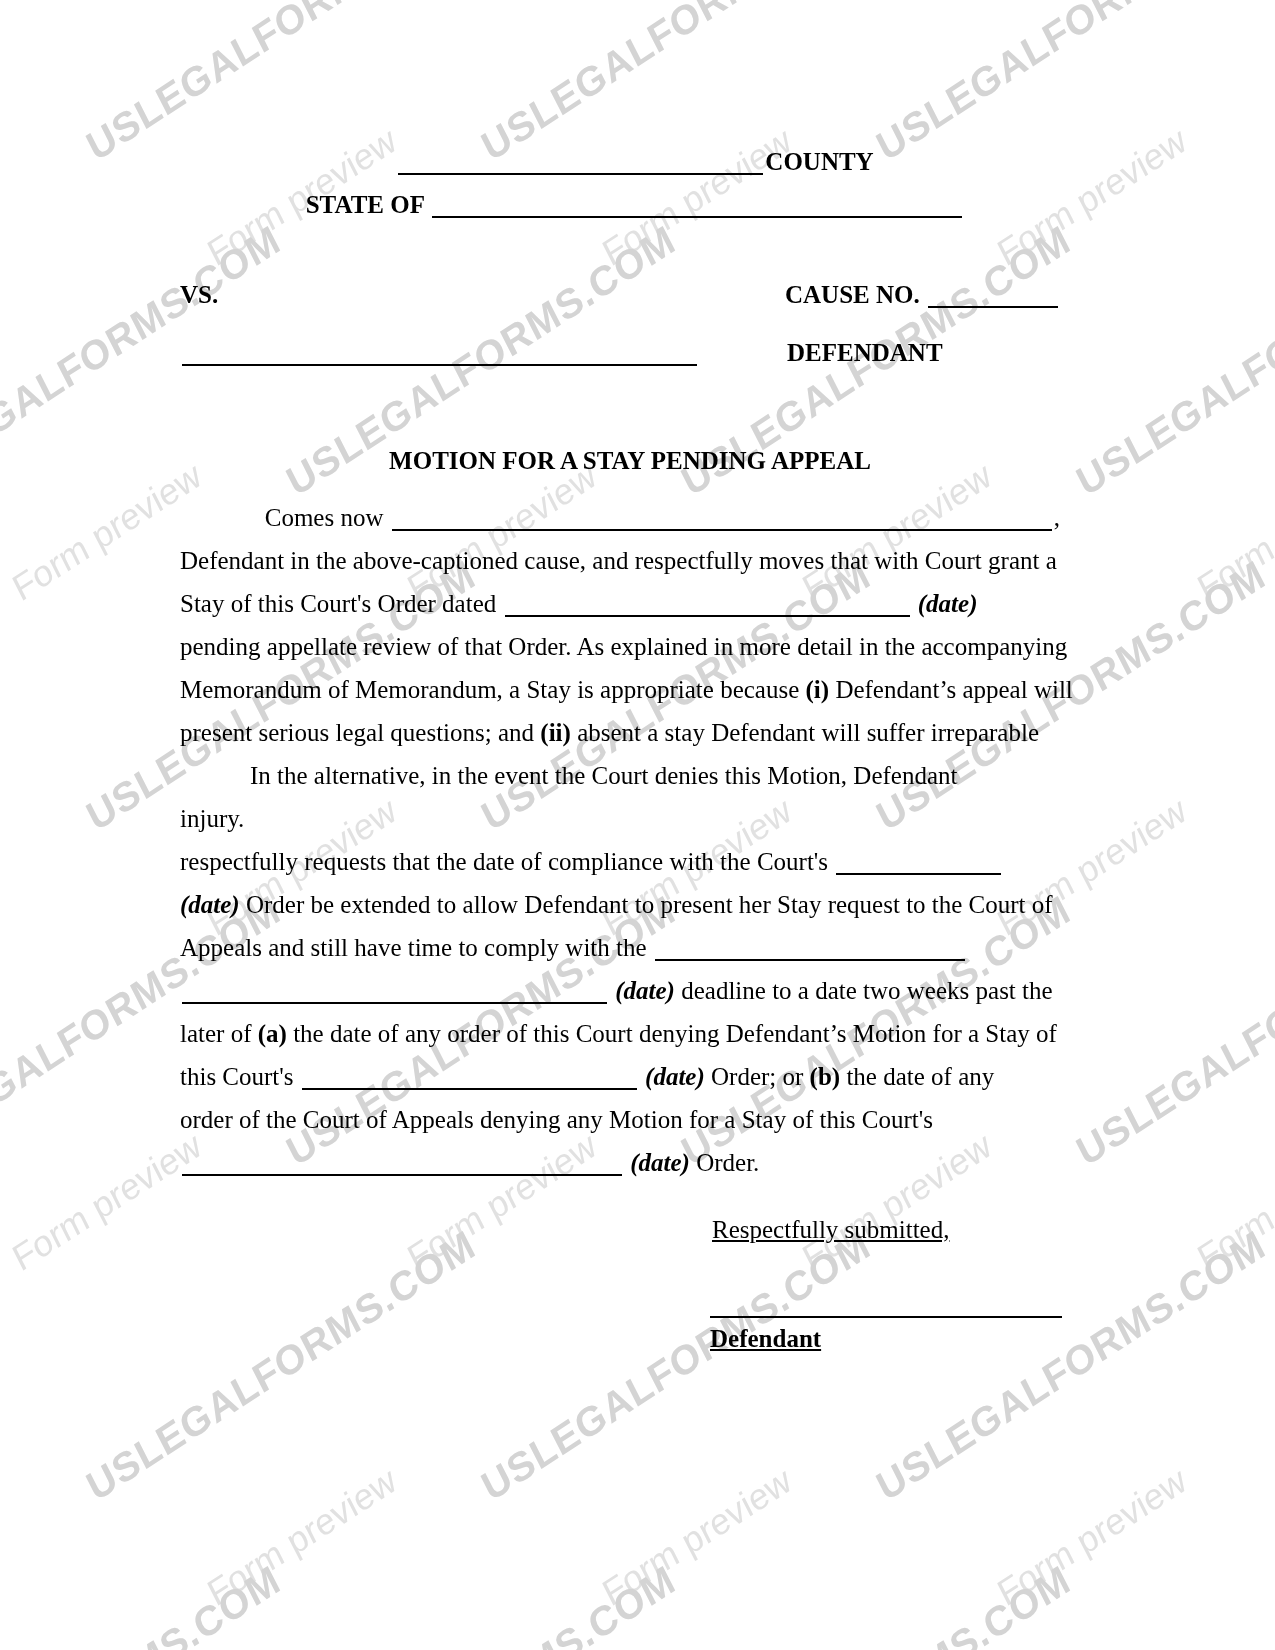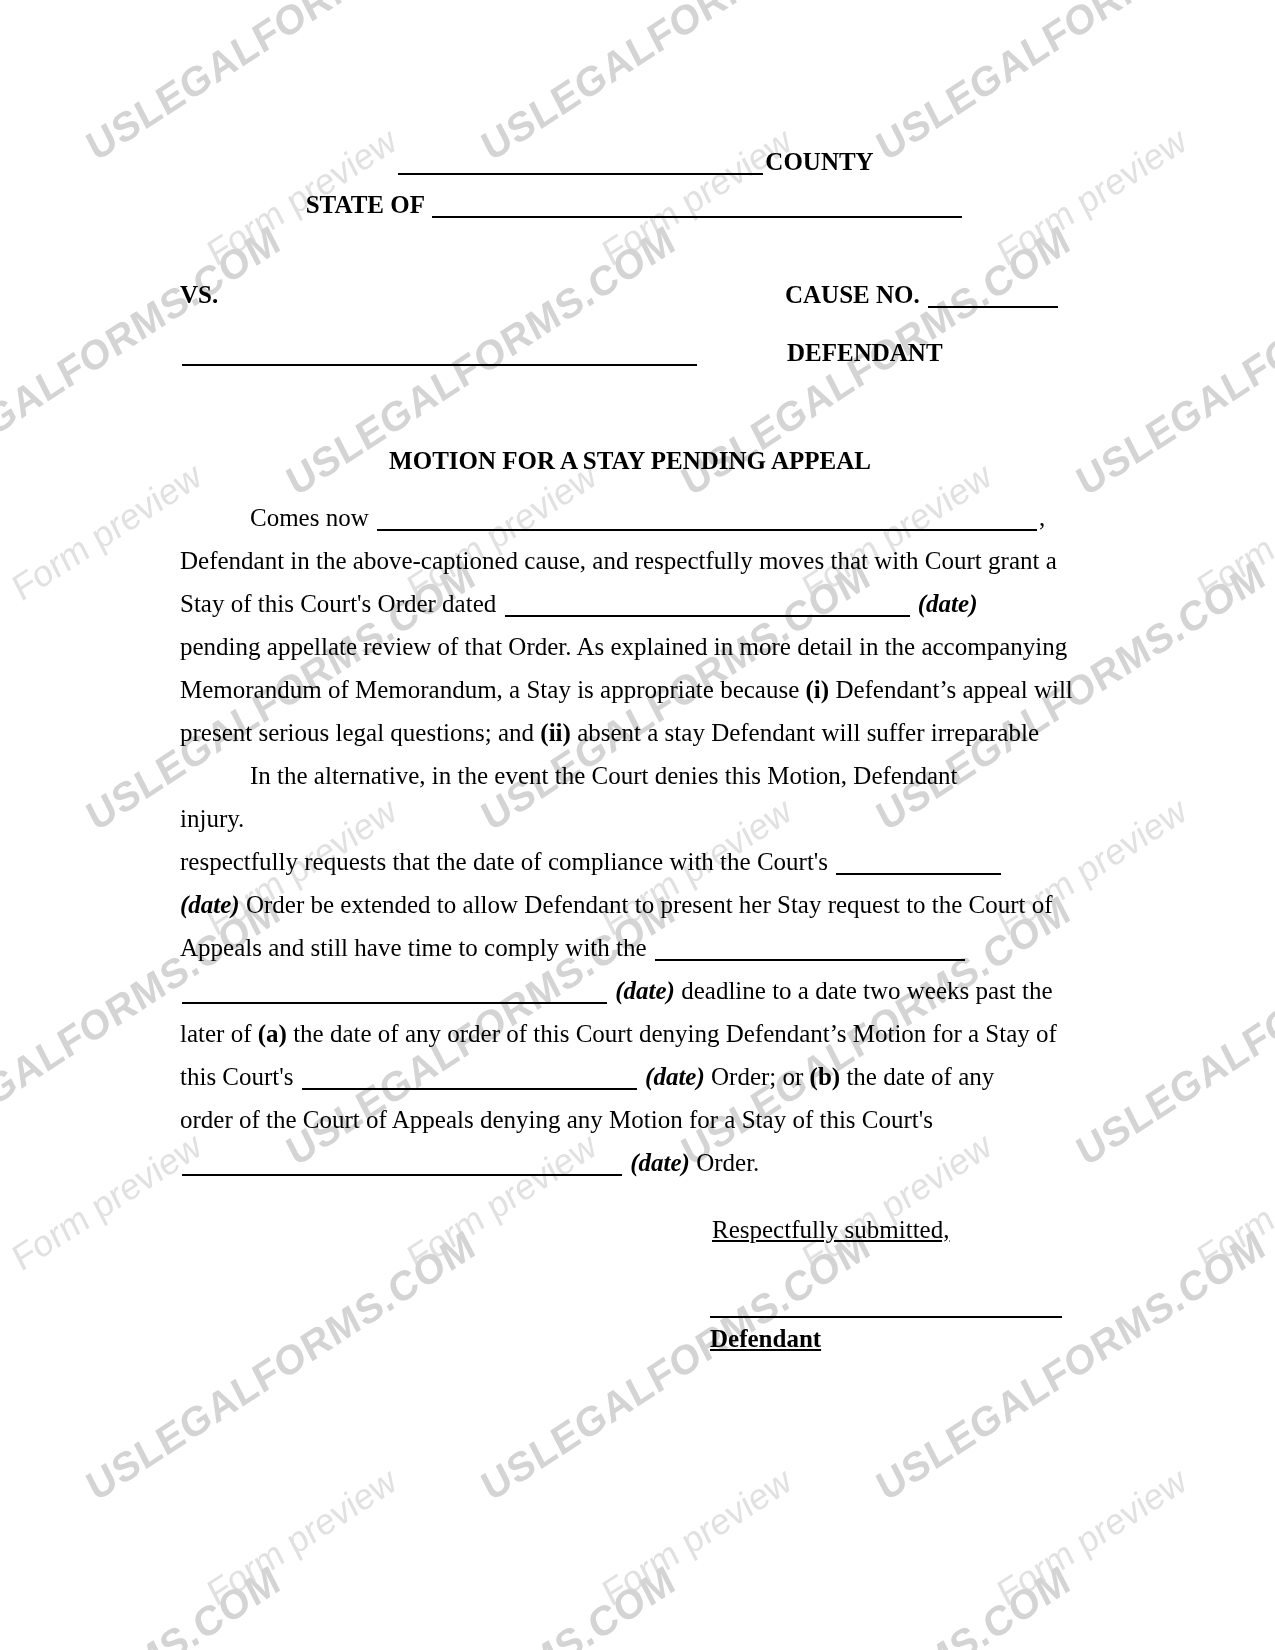--- a/index.html
+++ b/index.html
@@ -158,21 +158,21 @@
       </div>
       <div class="cap-row">
         <div class="cap-left"><span class="blank" style="width: 515px;"></span></div>
         <div class="cap-right"><span>DEFENDANT</span></div>
       </div>
     </div>
 
     <div class="doc-title">MOTION FOR A STAY PENDING APPEAL</div>
 
     <div class="body-block">
-        <div class="body-line" style="text-indent: 70px;"><span>Comes now </span><span class="blank" style="width: 660px;"></span><span>,</span></div>
+        <div class="body-line" style="text-indent: 70px; text-align: right;"><span>Comes now </span><span class="blank" style="width: 660px;"></span><span>,</span></div>
         <div class="body-line"><span>Defendant in the above-captioned cause, and respectfully moves that with Court grant a</span></div>
         <div class="body-line"><span>Stay of this Court's Order dated </span><span class="blank" style="width: 405px;"></span><span> </span><span class="bi">(date)</span></div>
         <div class="body-line"><span>pending appellate review of that Order. As explained in more detail in the accompanying</span></div>
         <div class="body-line"><span>Memorandum of Memorandum, a Stay is appropriate because </span><span class="b">(i)</span><span> Defendant’s appeal will</span></div>
         <div class="body-line"><span>present serious legal questions; and </span><span class="b">(ii)</span><span> absent a stay Defendant will suffer irreparable</span></div>
         <div class="body-line" style="text-indent: 70px;"><span>In the alternative, in the event the Court denies this Motion, Defendant</span></div>
         <div class="body-line"><span>injury.</span></div>
         <div class="body-line"><span>respectfully requests that the date of compliance with the Court's </span><span class="blank" style="width: 165px;"></span></div>
         <div class="body-line"><span class="bi">(date)</span><span> Order be extended to allow Defendant to present her Stay request to the Court of</span></div>
         <div class="body-line"><span>Appeals and still have time to comply with the </span><span class="blank" style="width: 310px;"></span></div>

